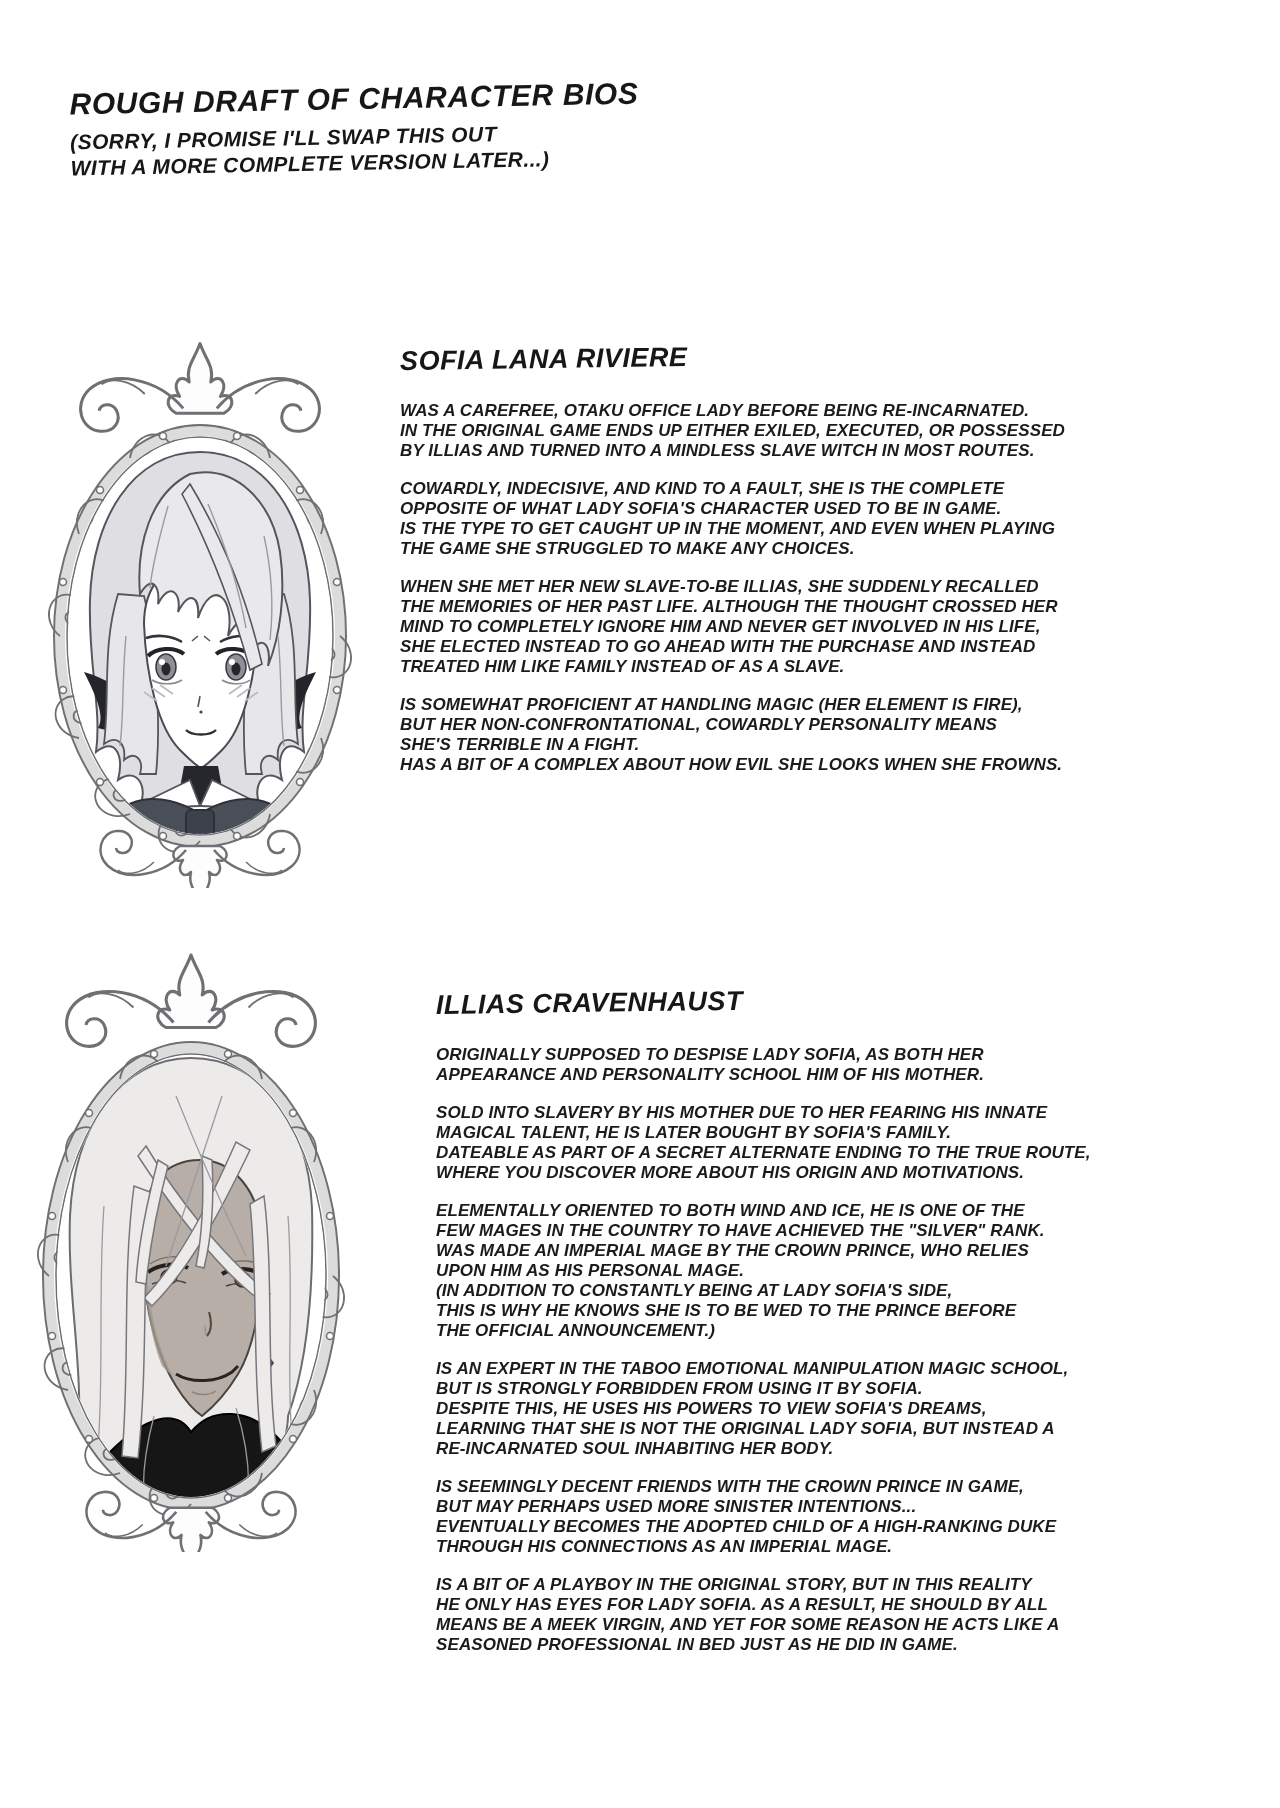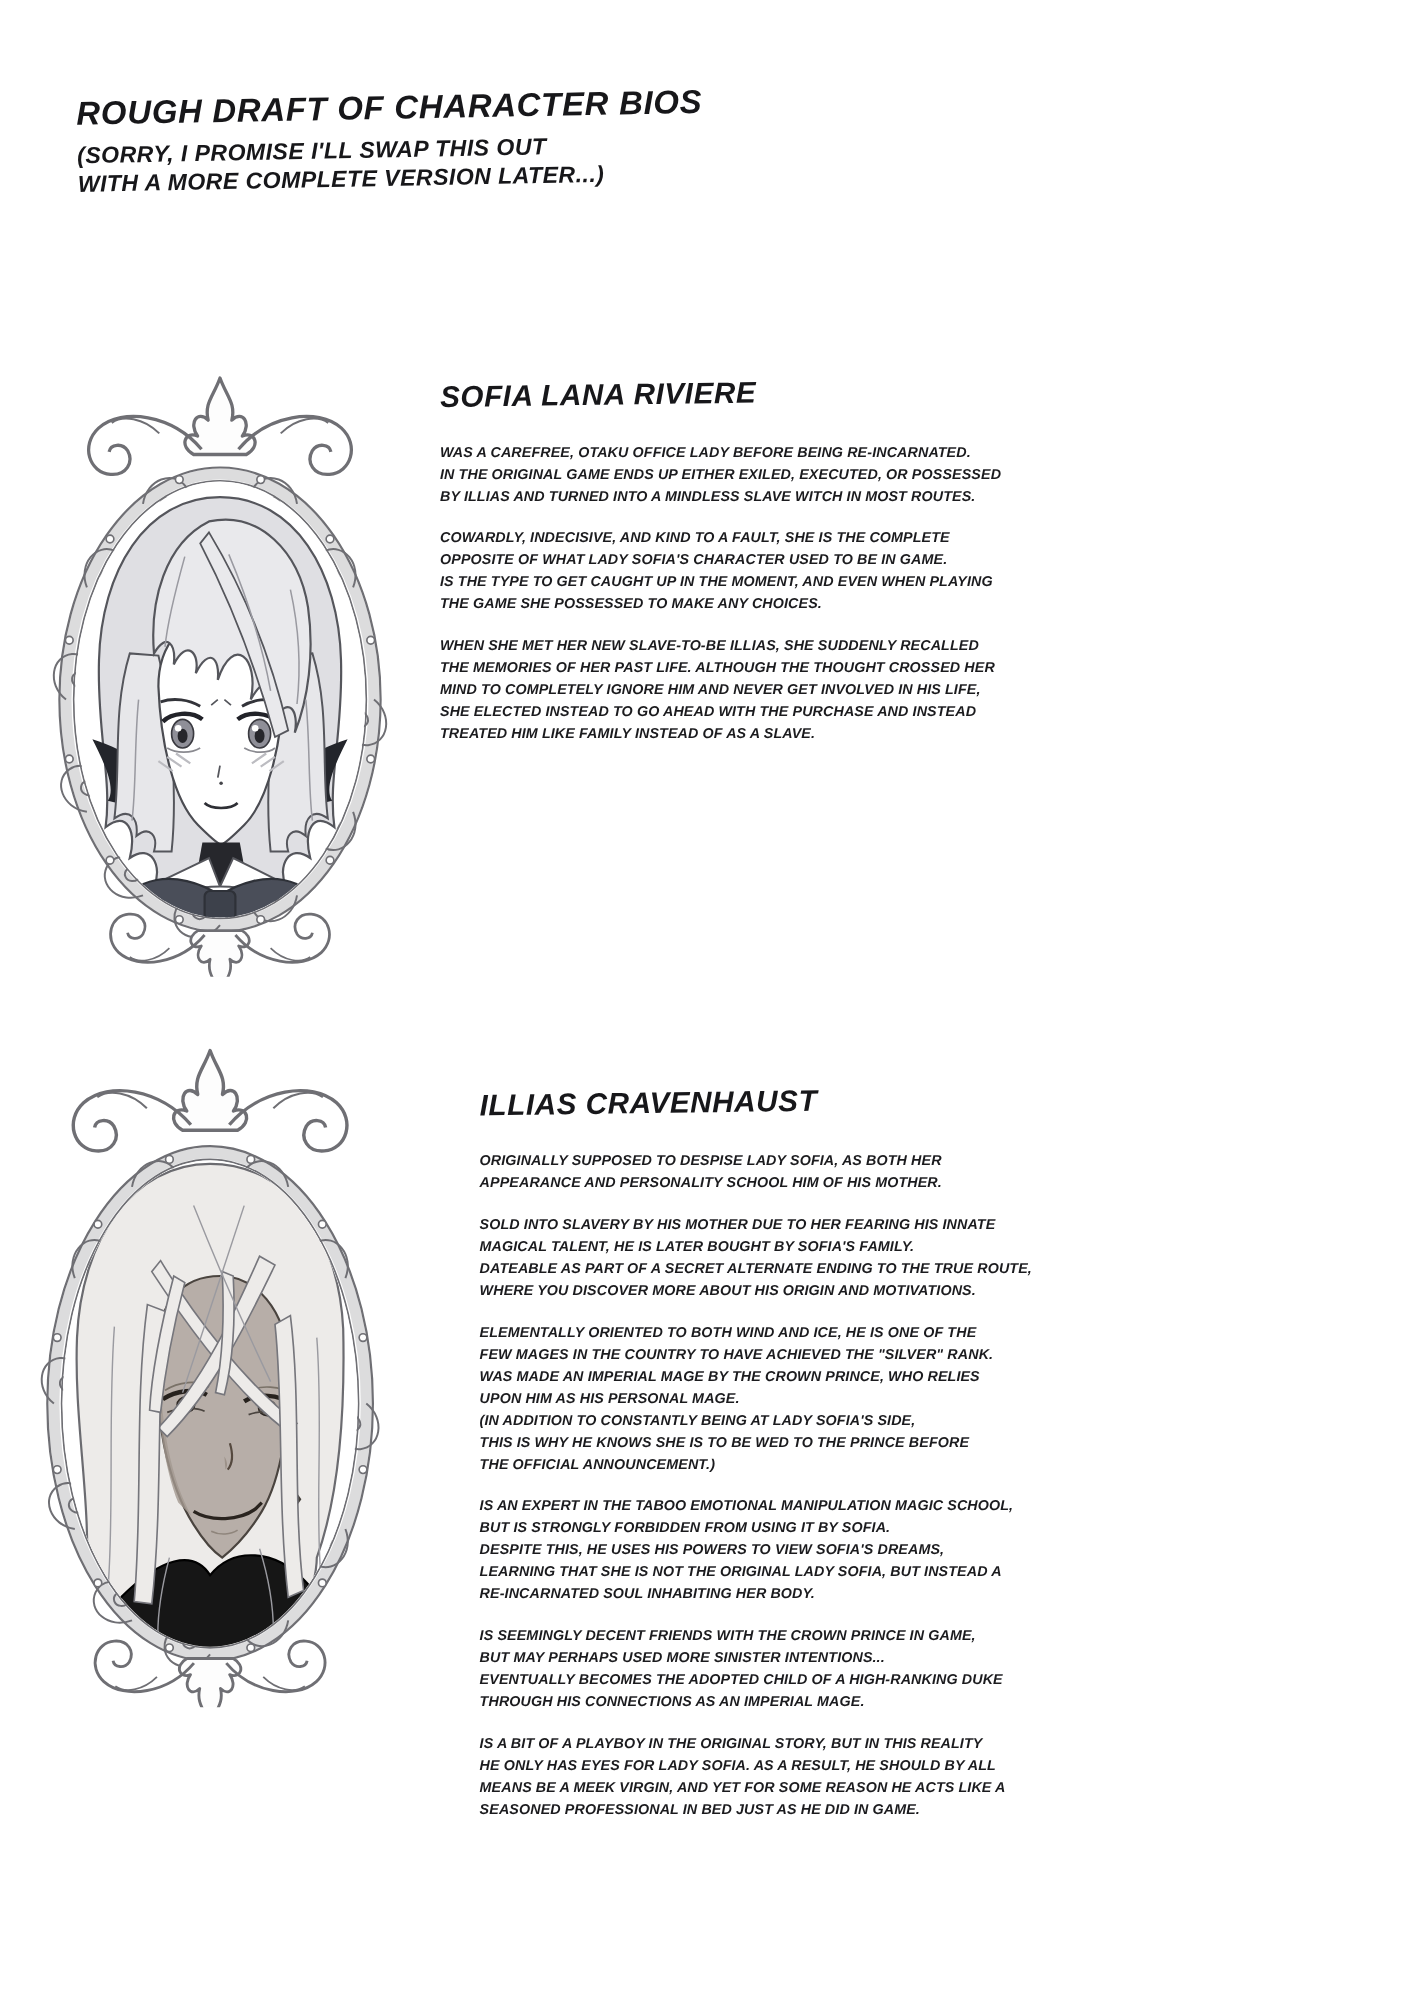--- a/index.html
+++ b/index.html
@@ -5,21 +5,21 @@
   html,body{margin:0;padding:0;background:#ffffff;}
   .page{position:relative;width:1280px;height:1808px;background:#ffffff;overflow:hidden;
         font-family:"Liberation Sans",sans-serif;color:#17171a;}
   .page-header{position:absolute;left:70px;top:82px;transform:rotate(-1.1deg);}
   .page-header h1{margin:0;font-style:italic;font-weight:bold;font-size:30px;letter-spacing:.6px;color:#17171a;}
   .page-header .subtitle{margin:8px 0 0 0;font-style:italic;font-weight:bold;font-size:21px;
         line-height:26px;letter-spacing:.4px;white-space:pre-line;}
   .bio{position:absolute;}
   .bio h2{margin:0 0 24px 0;font-style:italic;font-weight:bold;font-size:27px;letter-spacing:.5px;
         transform:rotate(-0.8deg);transform-origin:left;}
-  .bio p{margin:0 0 18px 0;font-style:italic;font-weight:bold;font-size:13px;line-height:20px;
+  .bio p{margin:0 0 18px 0;font-style:italic;font-weight:bold;font-size:17px;line-height:20px;
         letter-spacing:.1px;white-space:pre-line;color:#1b1b1e;}
   .bio-sofia{left:400px;top:346px;width:680px;}
   .bio-illias{left:436px;top:990px;width:695px;}
   .portrait{position:absolute;}
   .portrait-sofia{left:40px;top:336px;width:322px;height:552px;}
   .portrait-illias{left:26px;top:946px;width:334px;height:606px;}
   svg{display:block;}
 </style>
 </head>
 <body>
@@ -148,26 +148,30 @@
   </div>
 
   <section class="bio bio-sofia">
     <h2>SOFIA LANA RIVIERE</h2>
     <p>WAS A CAREFREE, OTAKU OFFICE LADY BEFORE BEING RE-INCARNATED.
 IN THE ORIGINAL GAME ENDS UP EITHER EXILED, EXECUTED, OR POSSESSED
 BY ILLIAS AND TURNED INTO A MINDLESS SLAVE WITCH IN MOST ROUTES.</p>
     <p>COWARDLY, INDECISIVE, AND KIND TO A FAULT, SHE IS THE COMPLETE
 OPPOSITE OF WHAT LADY SOFIA'S CHARACTER USED TO BE IN GAME.
 IS THE TYPE TO GET CAUGHT UP IN THE MOMENT, AND EVEN WHEN PLAYING
-THE GAME SHE POSSESSED TO MAKE ANY CHOICES.</p>
+THE GAME SHE STRUGGLED TO MAKE ANY CHOICES.</p>
     <p>WHEN SHE MET HER NEW SLAVE-TO-BE ILLIAS, SHE SUDDENLY RECALLED
 THE MEMORIES OF HER PAST LIFE. ALTHOUGH THE THOUGHT CROSSED HER
 MIND TO COMPLETELY IGNORE HIM AND NEVER GET INVOLVED IN HIS LIFE,
 SHE ELECTED INSTEAD TO GO AHEAD WITH THE PURCHASE AND INSTEAD
 TREATED HIM LIKE FAMILY INSTEAD OF AS A SLAVE.</p>
+    <p>IS SOMEWHAT PROFICIENT AT HANDLING MAGIC (HER ELEMENT IS FIRE),
+BUT HER NON-CONFRONTATIONAL, COWARDLY PERSONALITY MEANS
+SHE'S TERRIBLE IN A FIGHT.
+HAS A BIT OF A COMPLEX ABOUT HOW EVIL SHE LOOKS WHEN SHE FROWNS.</p>
   </section>
 
   <div class="portrait portrait-illias">
     <svg viewBox="0 0 334 606" width="334" height="606">
       <defs>
           <clipPath id="clipI">
             <ellipse cx="165" cy="330" rx="134" ry="221"></ellipse>
           </clipPath>
         </defs>
       <ellipse cx="165" cy="330" rx="142" ry="228" fill="none" stroke="#9a9a9e" stroke-width="10" opacity=".35"></ellipse>

